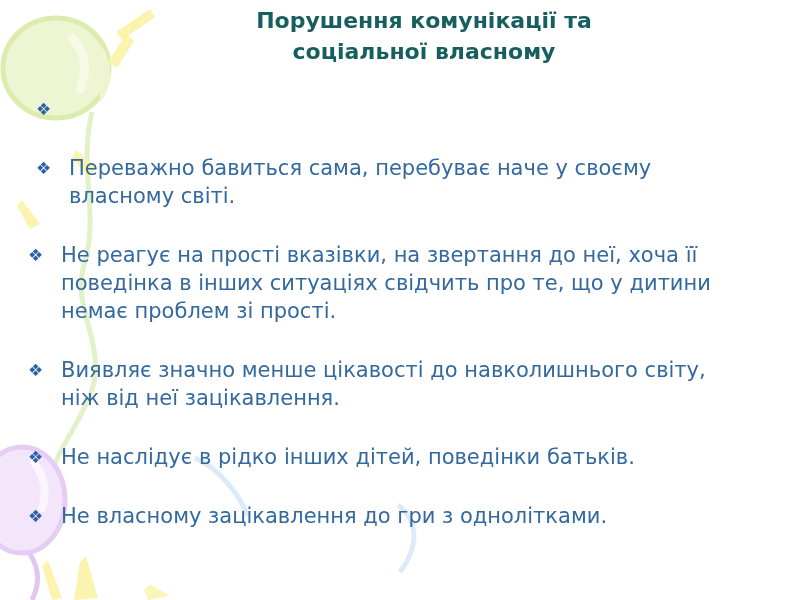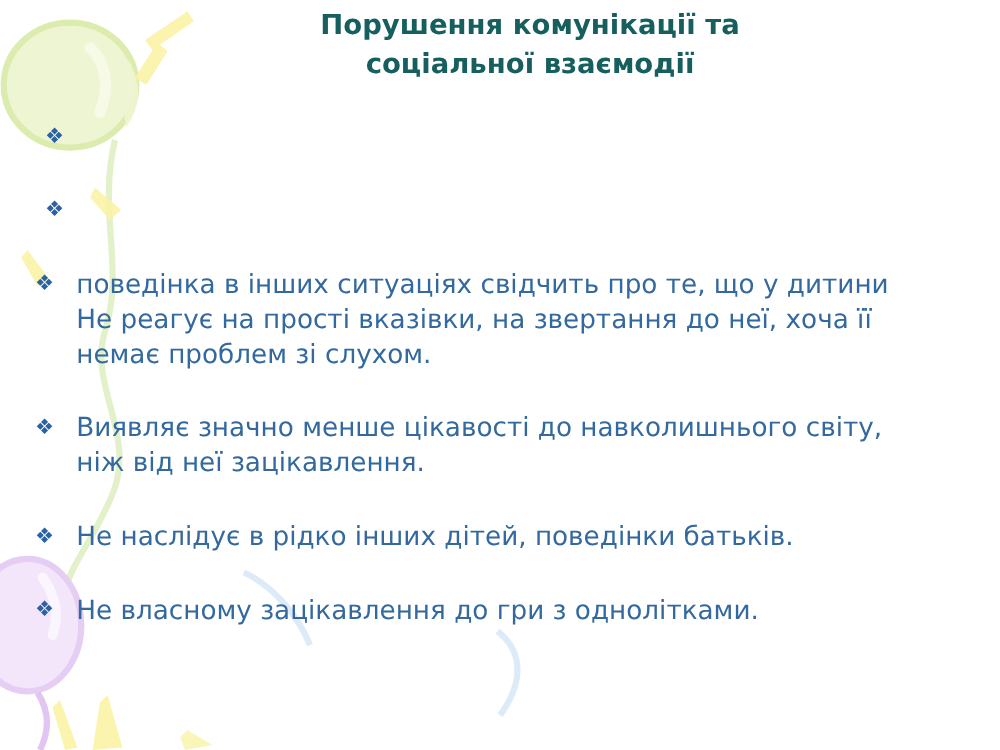--- a/index.html
+++ b/index.html
@@ -55,39 +55,43 @@
     <path d="M34 462 q16 22 8 46" stroke="#fbf5fe" stroke-width="8" fill="none" stroke-linecap="round"></path>
     <path d="M30 554 q14 22 2 46" stroke="#e0c6f0" stroke-width="5" fill="none"></path>
 
     <polygon points="48,560 62,598 52,600 42,566" fill="#f9f3a6" opacity="0.9"></polygon>
     <polygon points="86,556 98,598 74,600 80,562" fill="#f9f3a6" opacity="0.9"></polygon>
     <polygon points="150,584 170,596 148,600 144,590" fill="#f9f3a6" opacity="0.8"></polygon>
   </svg>
 
   <h1 class="title">
     <span class="line">Порушення комунікації та</span>
-    <span class="line">соціальної взаємодії</span>
+    <span class="line">соціальної власному</span>
   </h1>
 
   <ul class="bullets">
 
     <li class="indent">
       <span class="bullet-glyph">❖</span>
     </li>
 
     <li class="indent">
       <span class="bullet-glyph">❖</span>
+      <span class="bullet-text">
+        <span class="line">Переважно бавиться сама, перебуває наче у своєму</span>
+        <span class="line">власному світі.</span>
+      </span>
     </li>
 
     <li>
       <span class="bullet-glyph">❖</span>
       <span class="bullet-text">
+        <span class="line">Не реагує на прості вказівки, на звертання до неї, хоча її</span>
         <span class="line">поведінка в інших ситуаціях свідчить про те, що у дитини</span>
-        <span class="line">Не реагує на прості вказівки, на звертання до неї, хоча її</span>
-        <span class="line">немає проблем зі слухом.</span>
+        <span class="line">немає проблем зі прості.</span>
       </span>
     </li>
 
     <li>
       <span class="bullet-glyph">❖</span>
       <span class="bullet-text">
         <span class="line">Виявляє значно менше цікавості до навколишнього світу,</span>
         <span class="line">ніж від неї зацікавлення.</span>
       </span>
     </li>

